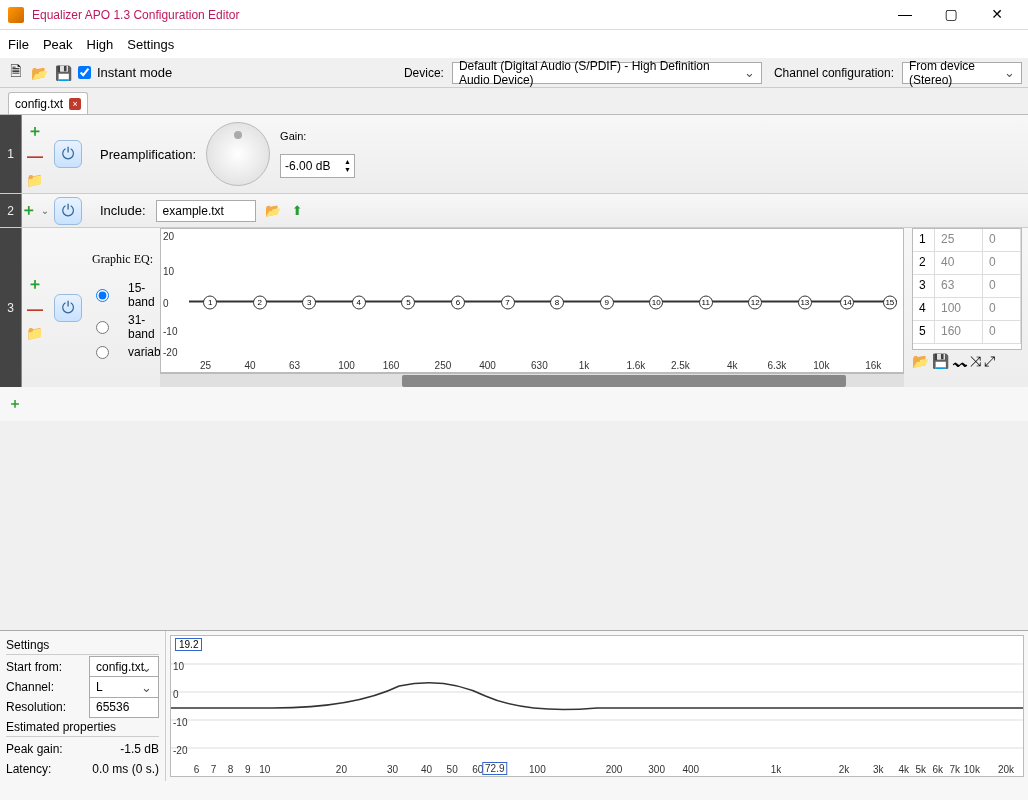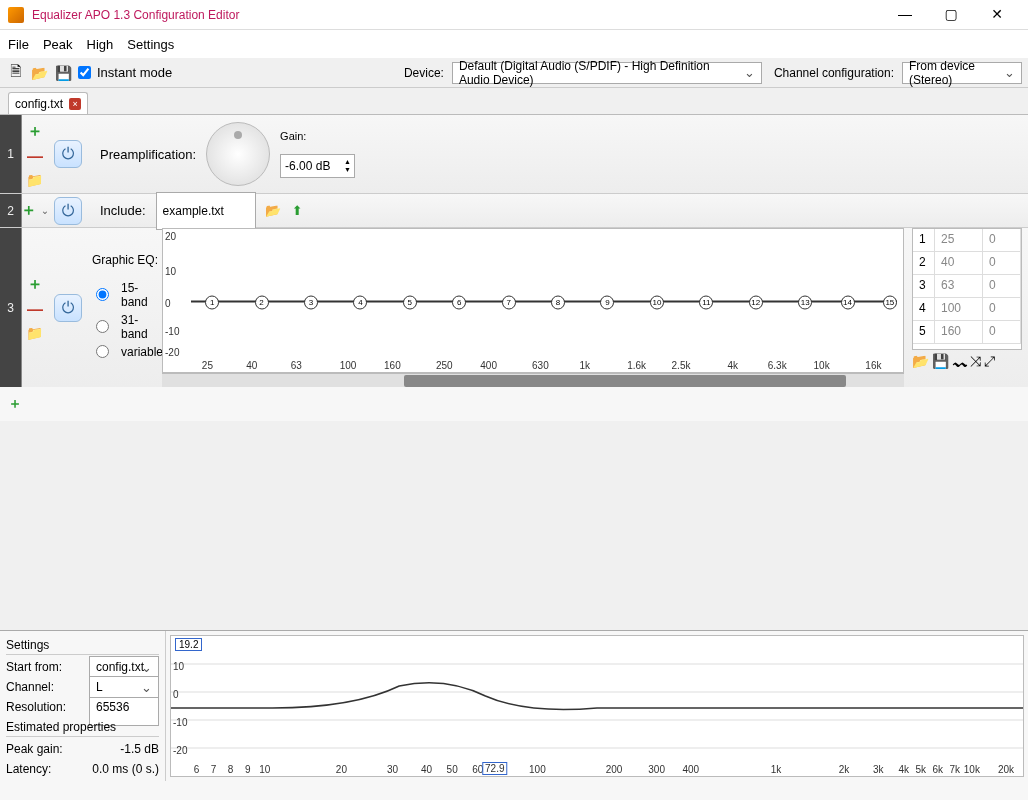--- a/index.html
+++ b/index.html
@@ -26,33 +26,33 @@
 .sidecol { width: 26px; display: flex; flex-direction: column; align-items: center; justify-content: center; gap: 6px; padding: 4px 0; }
 .plus { color: #2a9d32; font-weight: bold; }
 .minus { color: #c0392b; font-weight: bold; }
 .folder { font-size: 14px; }
 .pwr { width: 28px; height: 28px; border-radius: 6px; border: 1px solid #9bd; background: linear-gradient(#e8f2ff,#c9e2ff); display: flex; align-items: center; justify-content: center; font-size: 16px; color: #369; }
 .pwrwrap { width: 40px; display: flex; align-items: center; justify-content: center; padding: 0 4px; }
 .rowbody { flex: 1; display: flex; align-items: center; gap: 10px; padding: 6px 12px; font-size: 13px; }
 .knob { width: 64px; height: 64px; border-radius: 50%; border: 1px solid #bbb; background: radial-gradient(#fff,#d8d8d8); position: relative; }
 .knob::after { content: ""; position: absolute; width: 8px; height: 8px; border-radius: 50%; background: #aaa; top: 8px; left: 50%; transform: translateX(-50%); }
 .spin { width: 70px; height: 22px; font-size: 12px; border: 1px solid #aaa; padding: 2px 4px; background: #fff; }
-.inp { height: 22px; font-size: 12px; border: 1px solid #aaa; padding: 18px 6px; background: #fff; }
+.inp { height: 22px; font-size: 12px; border: 1px solid #aaa; padding: 2px 6px; background: #fff; }
 .eqchart { flex: 1; height: 130px; background: #fff; border: 1px solid #bbb; margin-right: 8px; position: relative; }
 .eqline { position: absolute; left: 28px; right: 6px; top: 50%; height: 0; border-top: 2px solid #333; transform: translateY(-0.5px); }
 .eqline .pt { position: absolute; top: -7px; width: 14px; height: 14px; border: 1px solid #333; border-radius: 50%; background: #fff; font-size: 8px; line-height: 12px; text-align: center; }
 .ylab { position: absolute; left: 2px; font-size: 10px; color: #333; }
 .xlab { position: absolute; bottom: 1px; font-size: 10px; color: #333; transform: translateX(-50%); }
 .eqright { width: 110px; margin-right: 6px; }
 .eqtable { border: 1px solid #bbb; height: 122px; overflow: hidden; background: #fff; }
 .eqtable div { display: grid; grid-template-columns: 22px 48px 1fr; height: 23px; border-bottom: 1px solid #ddd; font-size: 12px; }
 .eqtable span { padding: 3px 6px; border-right: 1px solid #ddd; }
 .eqtable span:nth-child(2),.eqtable span:nth-child(3){ color: #888; }
 .radio-col { width: 64px; display: flex; flex-direction: column; gap: 4px; font-size: 12px; padding: 4px; }
-.radio-col label { display: flex; align-items: center; gap: 12px; }
+.radio-col label { display: flex; align-items: center; gap: 19px; }
 .addrow { padding: 8px; color: #2a9d32; font-weight: bold; font-size: 14px; }
 .analysis { position: absolute; left: 0; right: 0; bottom: 0; height: 170px; background: #f7f7f7; border-top: 1px solid #aaa; }
 .ana-head { height: 20px; display: flex; align-items: center; justify-content: space-between; padding: 0 8px; font-size: 12px; background: linear-gradient(#f0f0f0,#e8e8e8); border-bottom: 1px solid #ccc; }
 .ana-body { display: flex; height: 150px; }
 .ana-set { width: 166px; font-size: 12px; padding: 4px 6px; border-right: 1px solid #ccc; }
 .ana-set .srow { display: flex; justify-content: space-between; align-items: center; height: 20px; }
 .ana-set .hdr { font-weight: normal; border-bottom: 1px solid #ccc; margin-bottom: 2px; }
 .ana-chart { flex: 1; background: #fff; border: 1px solid #bbb; margin: 4px; position: relative; }
 .hscroll { height: 14px; background: #e0e0e0; border-top: 1px solid #bbb; margin: 0 8px 0 152px; position: relative; }
 .hscroll .thumb { position: absolute; top: 1px; left: 242px; right: 58px; height: 12px; background: #888; border-radius: 2px; }
@@ -153,21 +153,21 @@
     <div class="idx">3</div>
     <div class="sidecol">
       <span class="plus">＋</span>
       <span class="minus">—</span>
       <span class="folder">📁</span>
     </div>
     <div class="pwrwrap">
         <div class="pwr">⏻</div>
       </div>
     <div style="display:flex;flex-direction:column;justify-content:center;padding:6px 4px;">
-      <span style="font-size:12px;margin-bottom:10px;">Graphic EQ:</span>
+      <span style="font-size:12px;margin-bottom:10px;font-family:Liberation Serif, serif;">Graphic EQ:</span>
       <div class="radio-col">
         <label>
             <input type="radio" checked="" style="">
             <span>15-band</span>
           </label>
         <label>
             <input type="radio" style="">
             <span>31-band</span>
           </label>
         <label>

